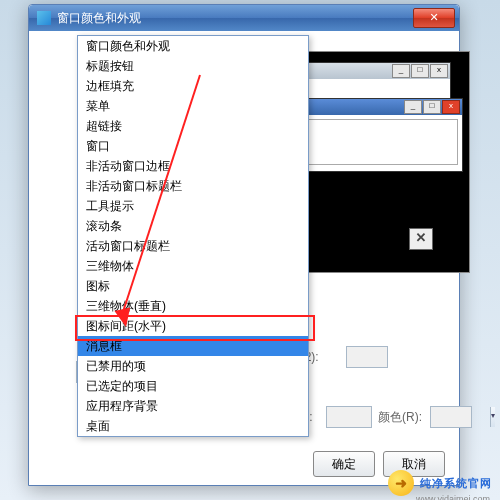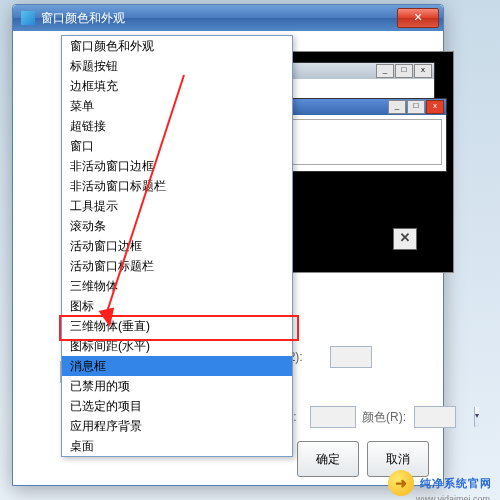--- a/index.html
+++ b/index.html
@@ -1,17 +1,17 @@
 <!DOCTYPE html>
 <html><head>
 <meta charset="utf-8">
 <style>
 body{margin:0;background:#d8e6f2;font-family:"Microsoft YaHei",Tahoma,sans-serif;font-size:12px;overflow:hidden}
 .desktop{width:500px;height:500px;position:relative;background:linear-gradient(180deg,#c8dae8,#e8f0f8)}
-.window{position:absolute;left:12px;top:4px;width:430px;height:480px;background:#fff;border:1px solid #5a7fb5;border-radius:4px 4px 0 0;box-shadow:0 4px 20px rgba(0,0,0,.3)}
+.window{position:absolute;left:28px;top:4px;width:430px;height:480px;background:#fff;border:1px solid #5a7fb5;border-radius:4px 4px 0 0;box-shadow:0 4px 20px rgba(0,0,0,.3)}
 .titlebar{height:26px;background:linear-gradient(180deg,#6fa0d8,#4a7cc0 48%,#3868ac 52%,#5288c8);border-radius:4px 4px 0 0;display:flex;align-items:center;padding:0 4px 0 8px}
 .titlebar .icon{width:14px;height:14px;background:linear-gradient(135deg,#5bc0eb,#2688d8);margin-right:6px;display:inline-block}
 .titlebar .title{color:#fff;flex:1;font-size:12px}
 .close-btn{width:40px;height:18px;background:linear-gradient(180deg,#f48a7a,#e0412a 48%,#c4341f 52%,#e05540);border:1px solid #8e2a1a;border-radius:2px;color:#fff;font-size:11px;text-align:center;line-height:16px;cursor:pointer}
 .preview{position:absolute;left:175px;top:46px;width:264px;height:220px;background:#000;border:1px solid #888}
 .pv-win{position:absolute;background:#fff;border:1px solid #333}
 .pv-tb{height:16px;background:linear-gradient(180deg,#5a8cd8,#3868ac);display:flex;justify-content:flex-end;align-items:center;gap:1px;padding:0 2px}
 .pv-tb.inact{background:linear-gradient(180deg,#d8e0e8,#b8c4d0)}
 .pv-btn{width:16px;height:12px;background:#e8e8e8;border:1px solid #888;font-size:8px;line-height:10px;text-align:center}
 .pv-close{background:#e0412a;color:#fff;border-color:#8e2a1a}
@@ -27,21 +27,21 @@
 .color-pick{display:flex;border:1px solid #888;height:20px}
 .color-swatch{width:32px;background:#000}
 .color-arrow{width:14px;background:linear-gradient(180deg,#f4f8fc,#d8e4f0);border-left:1px solid #888;text-align:center;line-height:18px;font-size:8px}
 .dropdown{position:absolute;left:48px;top:30px;width:230px;border:1px solid #7a9cc8;background:#fff;box-shadow:2px 2px 6px rgba(0,0,0,.25);z-index:10}
 .dd-item{padding:2px 8px;cursor:pointer;height:16px;line-height:16px}
 .dd-item.sel{background:#3386e8;color:#000000}
 .highlight{position:absolute;left:46px;top:310px;width:236px;height:22px;border:2px solid #ff2020;z-index:12;pointer-events:none}
 .arrow-line{position:absolute;left:170px;top:70px;width:2px;height:250px;background:#ff2020;z-index:11;transform:rotate(18deg);transform-origin:top;pointer-events:none}
 .arrow-head{position:absolute;left:88px;top:304px;width:0;height:0;border:8px solid transparent;border-top:18px solid #ff2020;transform:rotate(-12deg);z-index:11;pointer-events:none}
 .btns{position:absolute;bottom:8px;right:14px;display:flex;gap:8px}
-.btn{min-width:62px;height:36px;background:linear-gradient(180deg,#fdfdfd,#e4e8ec);border:1px solid #888;border-radius:3px;font-size:12px;cursor:pointer}
+.btn{min-width:62px;height:26px;background:linear-gradient(180deg,#fdfdfd,#e4e8ec);border:1px solid #888;border-radius:3px;font-size:12px;cursor:pointer}
 .watermark{position:absolute;right:8px;bottom:4px;display:flex;align-items:center;gap:6px;z-index:20}
 .wm-logo{width:26px;height:26px;border-radius:50%;background:radial-gradient(circle at 35% 35%,#ffe86a,#f8b418);display:flex;align-items:center;justify-content:center;color:#b86a00;font-weight:bold;font-size:14px}
 .wm-text{font-size:11px;font-weight:bold;color:#2a6cd8;letter-spacing:1px}
 .wm-sub{font-size:9px;color:#888;position:absolute;right:2px;bottom:-8px}
 </style>
 </head>
 <body>
 
 <div class="desktop">
   <div class="window">
@@ -74,21 +74,20 @@
         <div class="dd-item">窗口颜色和外观</div>
         <div class="dd-item">标题按钮</div>
         <div class="dd-item">边框填充</div>
         <div class="dd-item">菜单</div>
         <div class="dd-item">超链接</div>
         <div class="dd-item">窗口</div>
         <div class="dd-item">非活动窗口边框</div>
         <div class="dd-item">非活动窗口标题栏</div>
         <div class="dd-item">工具提示</div>
         <div class="dd-item">滚动条</div>
-        <div class="dd-item">活动窗口边框</div>
         <div class="dd-item">活动窗口标题栏</div>
         <div class="dd-item">三维物体</div>
         <div class="dd-item">图标</div>
         <div class="dd-item">三维物体(垂直)</div>
         <div class="dd-item">图标间距(水平)</div>
         <div class="dd-item sel">消息框</div>
         <div class="dd-item">已禁用的项</div>
         <div class="dd-item">已选定的项目</div>
         <div class="dd-item">应用程序背景</div>
         <div class="dd-item">桌面</div>

